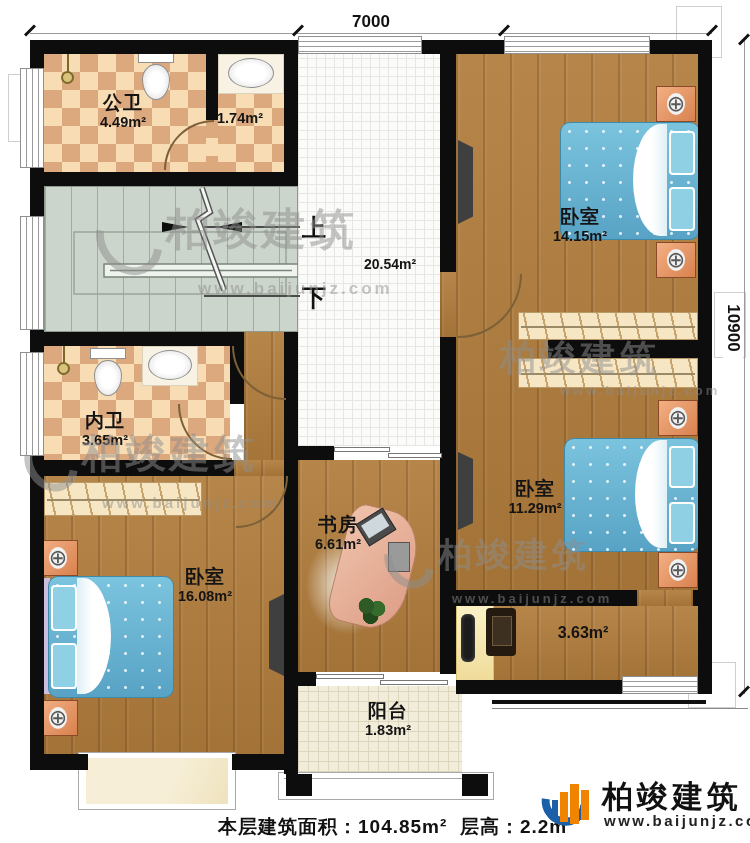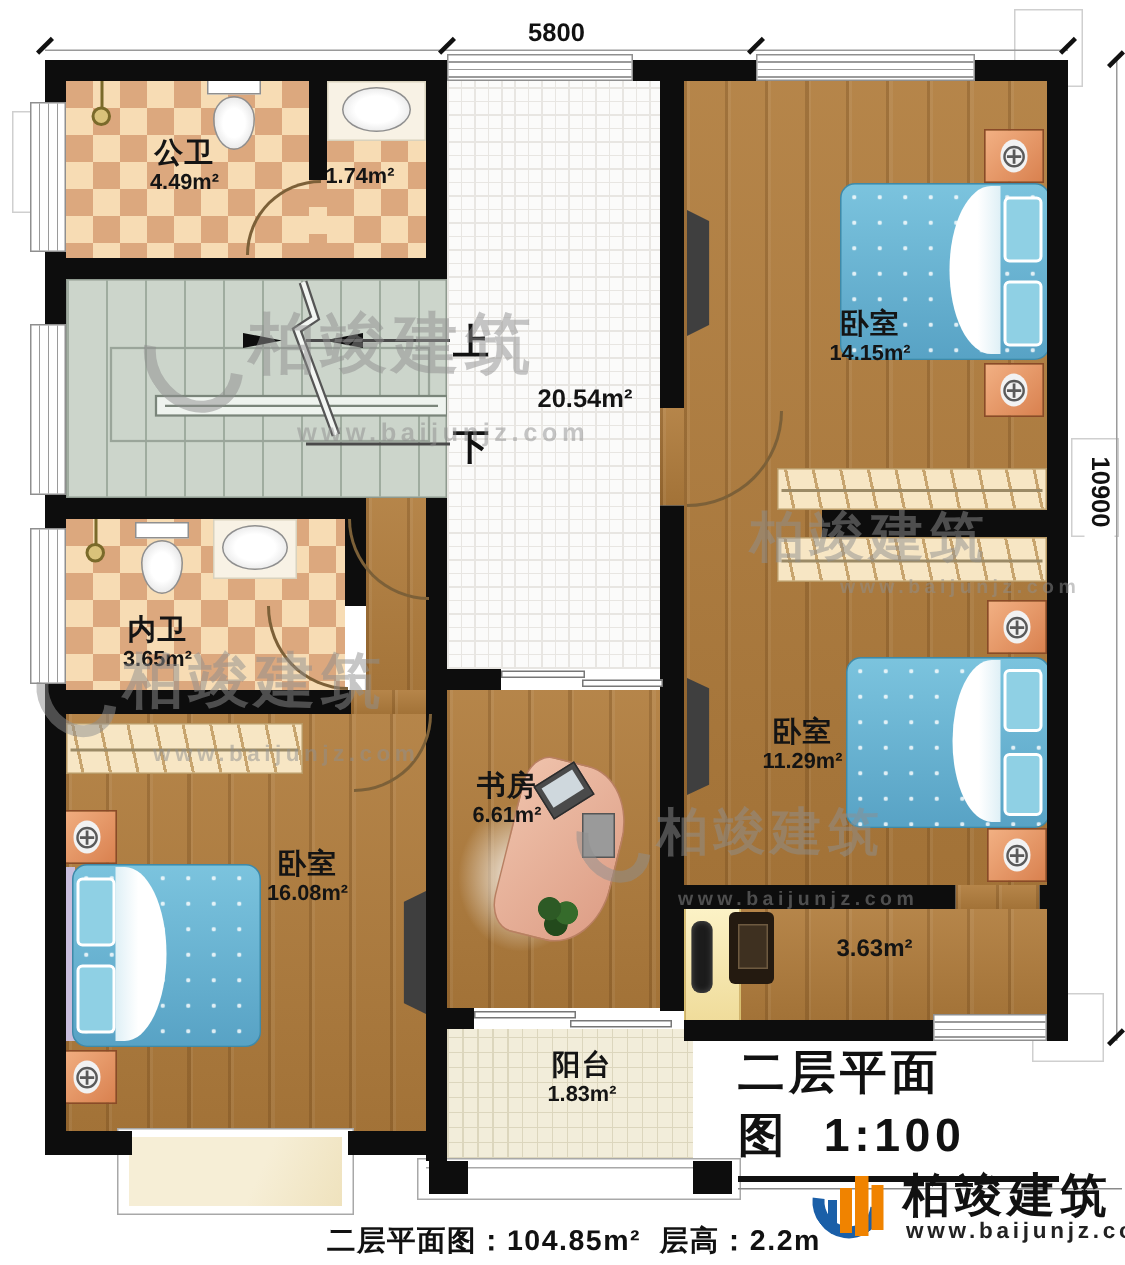--- a/index.html
+++ b/index.html
@@ -250,21 +250,21 @@
 <div class="slide" style="left:380px;top:680px;width:68px;height:5px;"></div>
 
 <div class="label" style="left:68px;top:92px;width:110px;">
   <div class="nm">公卫</div>
   <div class="ar">4.49m²</div>
 </div>
 <div class="label" style="left:204px;top:110px;width:72px;">
   <div class="ar">1.74m²</div>
 </div>
 <div class="label" style="left:330px;top:256px;width:120px;">
-  <div class="ar" style="font-size:17px;">20.54m²</div>
+  <div class="ar" style="font-size:14px;">20.54m²</div>
 </div>
 <div class="label" style="left:524px;top:206px;width:112px;">
   <div class="nm">卧室</div>
   <div class="ar">14.15m²</div>
 </div>
 <div class="label" style="left:48px;top:410px;width:114px;">
   <div class="nm">内卫</div>
   <div class="ar">3.65m²</div>
 </div>
 <div class="label" style="left:478px;top:478px;width:114px;">
@@ -285,21 +285,21 @@
 <div class="label" style="left:332px;top:700px;width:112px;">
   <div class="nm">阳台</div>
   <div class="ar">1.83m²</div>
 </div>
 
 <div class="abs" style="left:30px;top:33px;width:682px;height:1px;background:#9a9a9a;z-index:6;"></div>
 <div class="dimtick" style="left:23px;top:29px;"></div>
 <div class="dimtick" style="left:291px;top:29px;"></div>
 <div class="dimtick" style="left:497px;top:29px;"></div>
 <div class="dimtick" style="left:705px;top:29px;"></div>
-<div class="abs" style="left:338px;top:12px;width:66px;text-align:center;background:#fff;font-size:17px;font-weight:bold;color:#111;z-index:6;">5800</div>
+<div class="abs" style="left:338px;top:12px;width:66px;text-align:center;background:#fff;font-size:17px;font-weight:bold;color:#111;z-index:6;">7000</div>
 <div class="abs" style="left:744px;top:40px;width:1px;height:654px;background:#9a9a9a;z-index:6;"></div>
 <div class="dimtick" style="left:737px;top:38px;"></div>
 <div class="dimtick" style="left:737px;top:690px;"></div>
 <div class="abs" style="left:700px;top:318px;width:66px;text-align:center;font-size:17px;font-weight:bold;color:#111;z-index:6;transform:rotate(90deg);transform-origin:center;background:#fff;">10900</div>
 
 <div class="wm" style="left:98px;top:200px;">
   <span class="ic" style="width:46px;height:58px;"></span><span class="nm" style="font-size:44px;">柏竣建筑</span>
   <div class="url" style="font-size:17px;margin-left:100px;margin-top:2px;">www.baijunjz.com</div>
 </div>
 <div class="wm" style="left:500px;top:334px;">
@@ -309,27 +309,26 @@
 <div class="wm" style="left:26px;top:426px;">
   <span class="ic" style="width:34px;height:44px;"></span><span class="nm" style="font-size:40px;">柏竣建筑</span>
   <div class="url" style="font-size:15px;margin-left:76px;margin-top:1px;">www.baijunjz.com</div>
 </div>
 <div class="wm" style="left:386px;top:532px;">
   <span class="ic" style="width:30px;height:40px;"></span><span class="nm" style="font-size:34px;">柏竣建筑</span>
   <div class="url" style="font-size:13px;margin-left:66px;margin-top:1px;">www.baijunjz.com</div>
 </div>
 
 <div id="title-block">
-  <div class="t"><span>二层平面图</span>&nbsp;&nbsp;<span>1:100</span></div>
   <div class="l1"></div>
   <div class="l2"></div>
 </div>
 
 <div id="footer">
-  <span>二层平面图：</span><span>104.85m²</span>&nbsp;&nbsp;<span>层高：</span><span>2.2m</span>
+  <span>本层建筑面积：</span><span>104.85m²</span>&nbsp;&nbsp;<span>层高：</span><span>2.2m</span>
 </div>
 
 <div id="logo" style="width:210px;height:64px;">
   <div class="swoosh"></div>
   <div class="b1"></div>
   <div class="b2"></div>
   <div class="b3"></div>
   <div class="b4"></div>
   <div class="nm">柏竣建筑</div>
   <div class="url">www.baijunjz.com</div>

